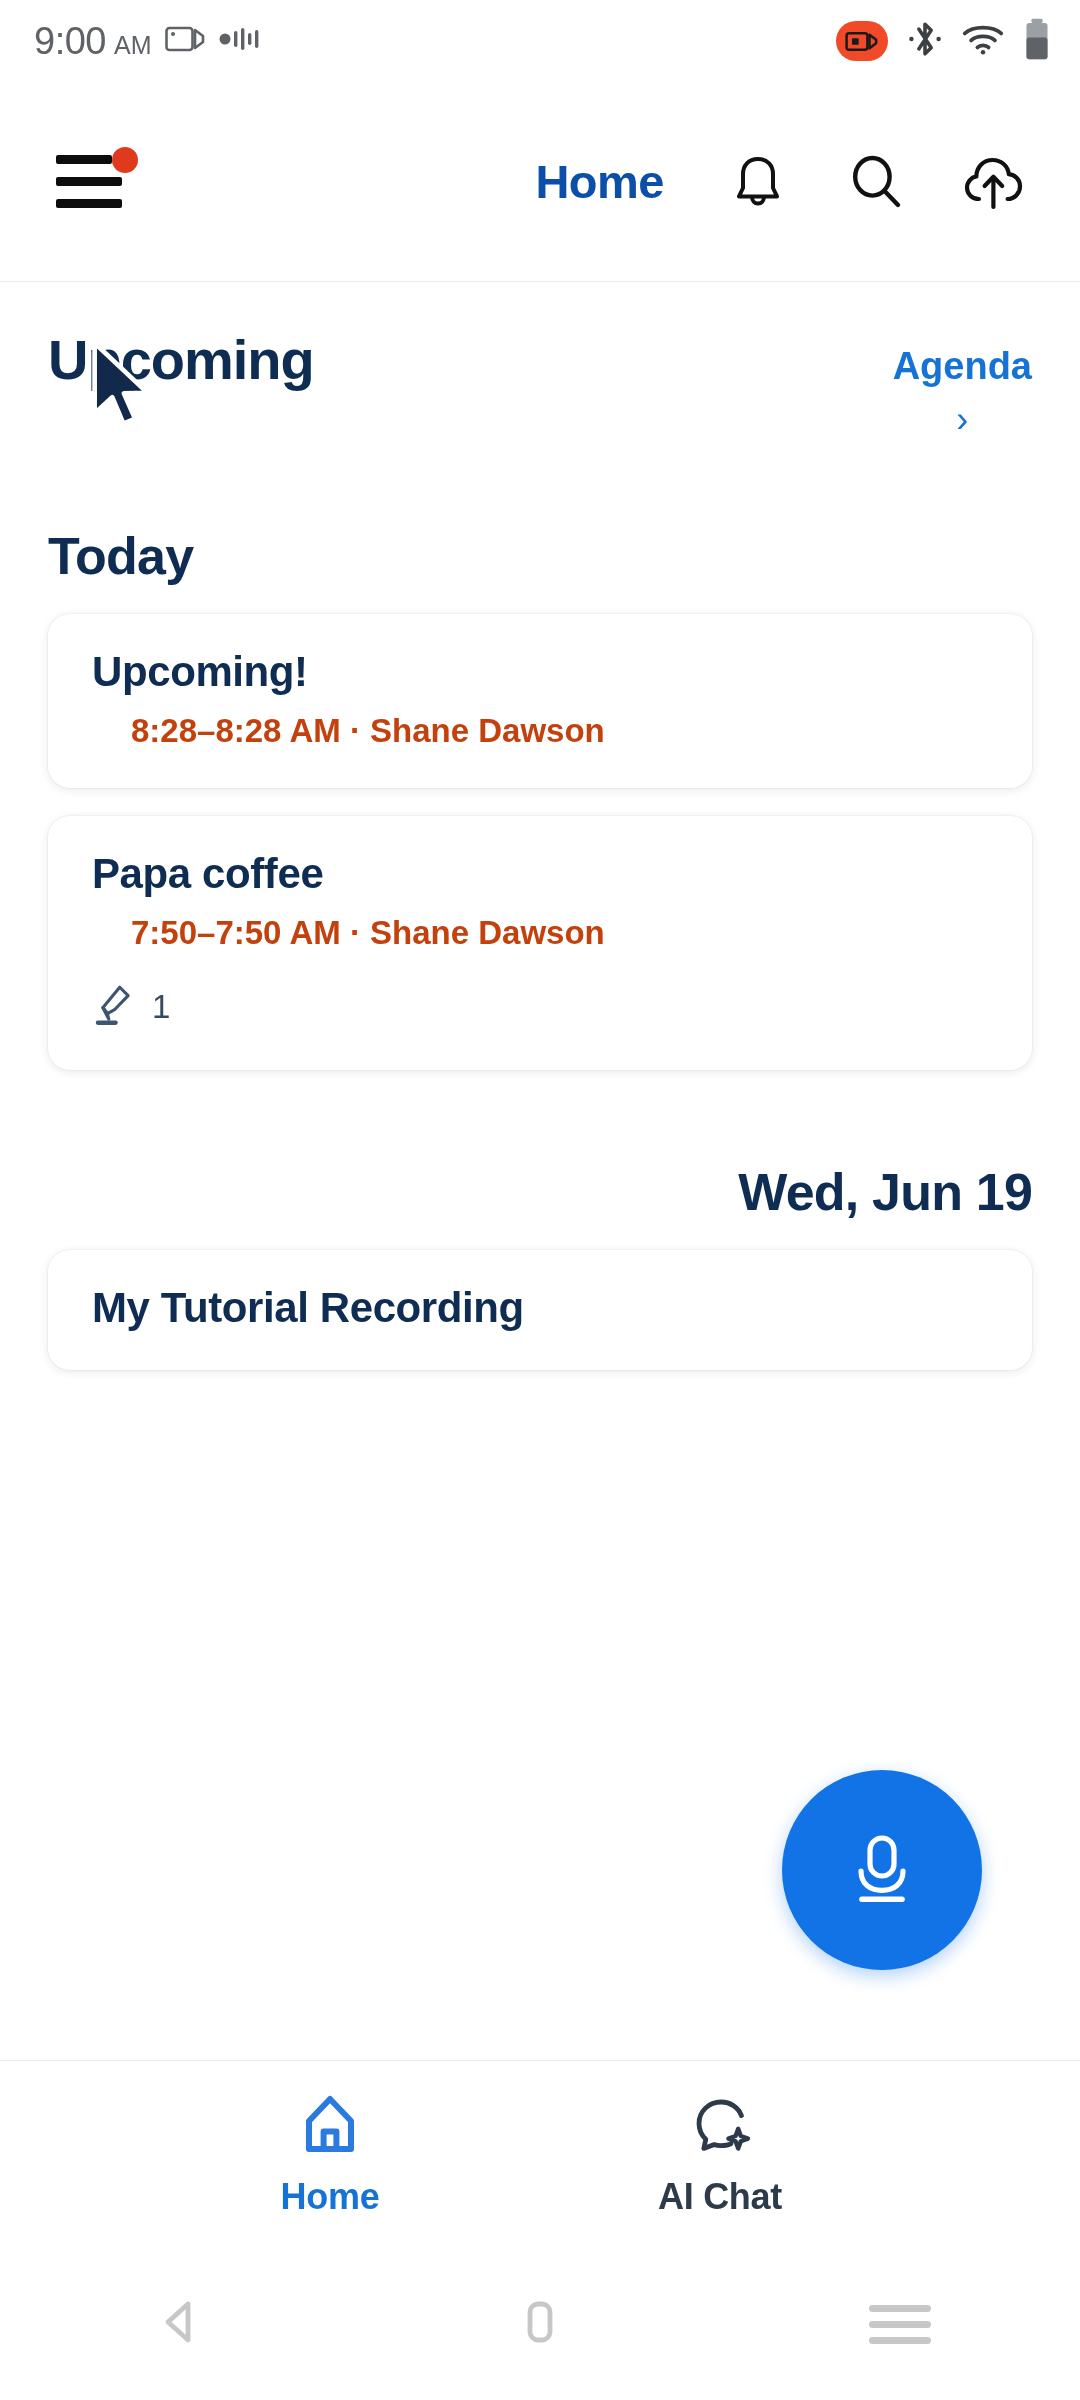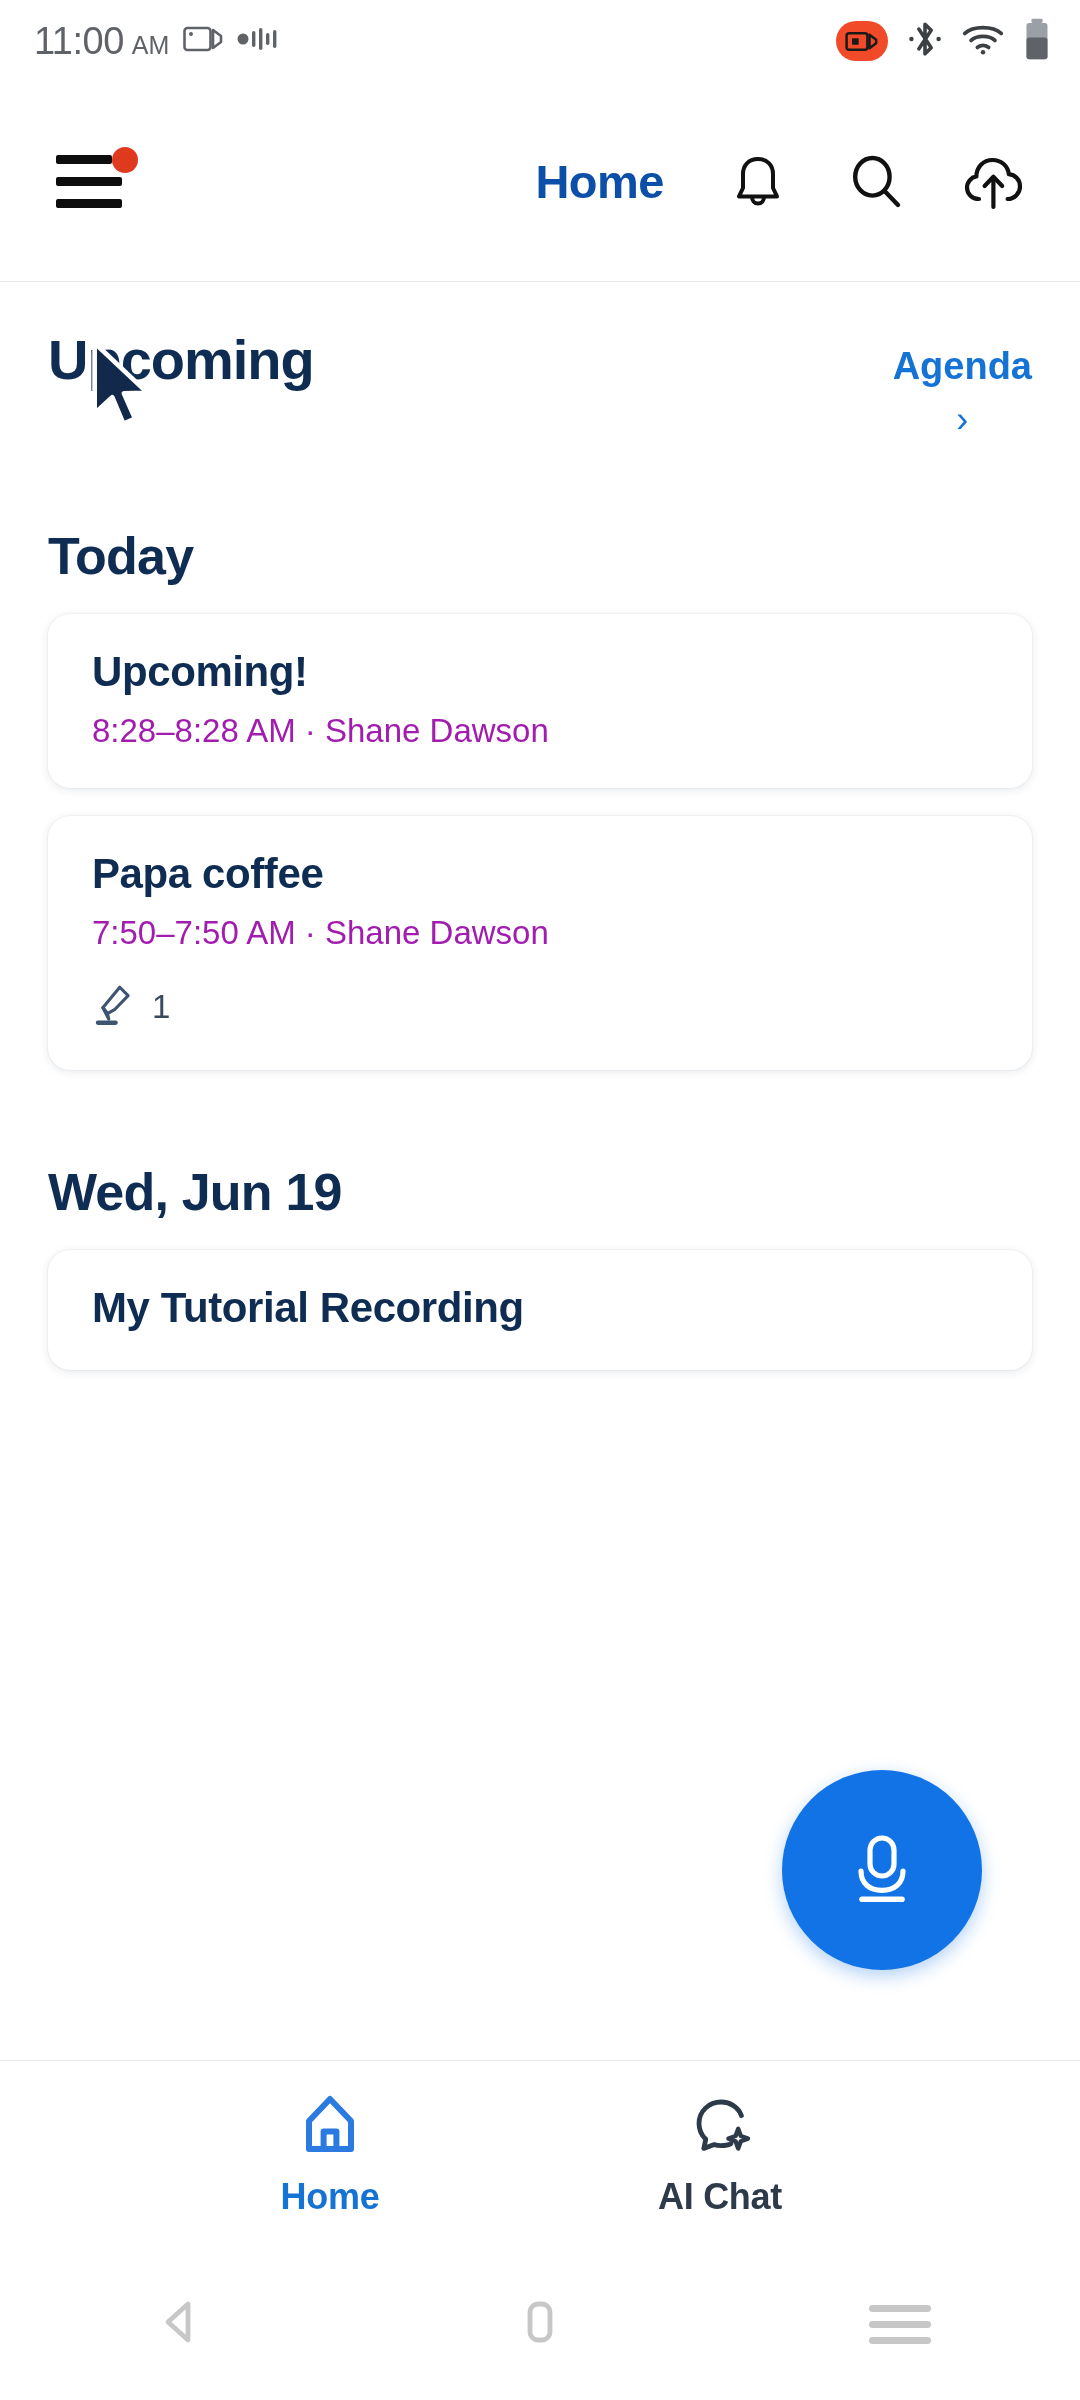--- a/index.html
+++ b/index.html
@@ -74,34 +74,34 @@
     padding:22px 62px 0 48px;
     font-size:37px; line-height:1.45; color:#5b6b7d; font-weight:400;
   }
   .try-link{ color:#1673d6; font-weight:400; cursor:pointer; }
 
   .h-day{
     font-size:52px; font-weight:700; color:#0f2d52;
     letter-spacing:-0.8px; padding:0 48px;
   }
   .h-today{ margin-top:88px;padding-left:48px; }
-  .h-wed{ margin-top:92px; }
+  .h-wed{ margin-top:92px;text-align:right; }
 
   .card{
     margin:28px 48px 0 48px;
     background:#fff;
     border-radius:22px;
     box-shadow:0 2px 10px rgba(16,40,70,0.10), 0 0 0 1px rgba(16,40,70,0.035);
     padding:34px 44px 38px 44px;
   }
   .card-title{
     font-size:42px; font-weight:700; color:#0f2d52; letter-spacing:-0.4px;
   }
   .card-sub{
-    margin-top:16px; font-size:33px; color:#a21caf; font-weight:400;
+    margin-top:16px; font-size:33px; color:#c2410c; font-weight:700;margin-left:39px;
   }
   .card-meta{
     margin-top:30px; display:flex; align-items:center; gap:16px;
   }
   .meta-count{ font-size:33px; color:#3a4a5e; }
 
   
   .fab{
     position:absolute; left:782px; top:1770px;
     width:200px;height:200px;border-radius:50%;
@@ -140,21 +140,21 @@
   
   .cursor{ position:absolute; left:88px; top:340px; pointer-events:none; }
 </style>
 </head>
 <body>
 
 <div id="screen">
 
   <div class="statusbar">
     <div class="sb-left">
-      <span class="sb-clock">11:00</span>
+      <span class="sb-clock">9:00</span>
       <span class="sb-ampm">AM</span>
       <span class="sbicon">
         <svg width="40" height="30" viewBox="0 0 40 30">
           <rect x="1.5" y="4" width="26" height="22" rx="3" fill="none" stroke="#5f6368" stroke-width="2.6"></rect>
           <circle cx="8" cy="10" r="2" fill="#5f6368"></circle>
           <path d="M30 6 L38 12 L38 18 L30 24 Z" fill="none" stroke="#5f6368" stroke-width="2.6" stroke-linejoin="round"></path>
         </svg>
       </span>
       <span class="sbicon">
         <svg width="46" height="24" viewBox="0 0 46 24">

